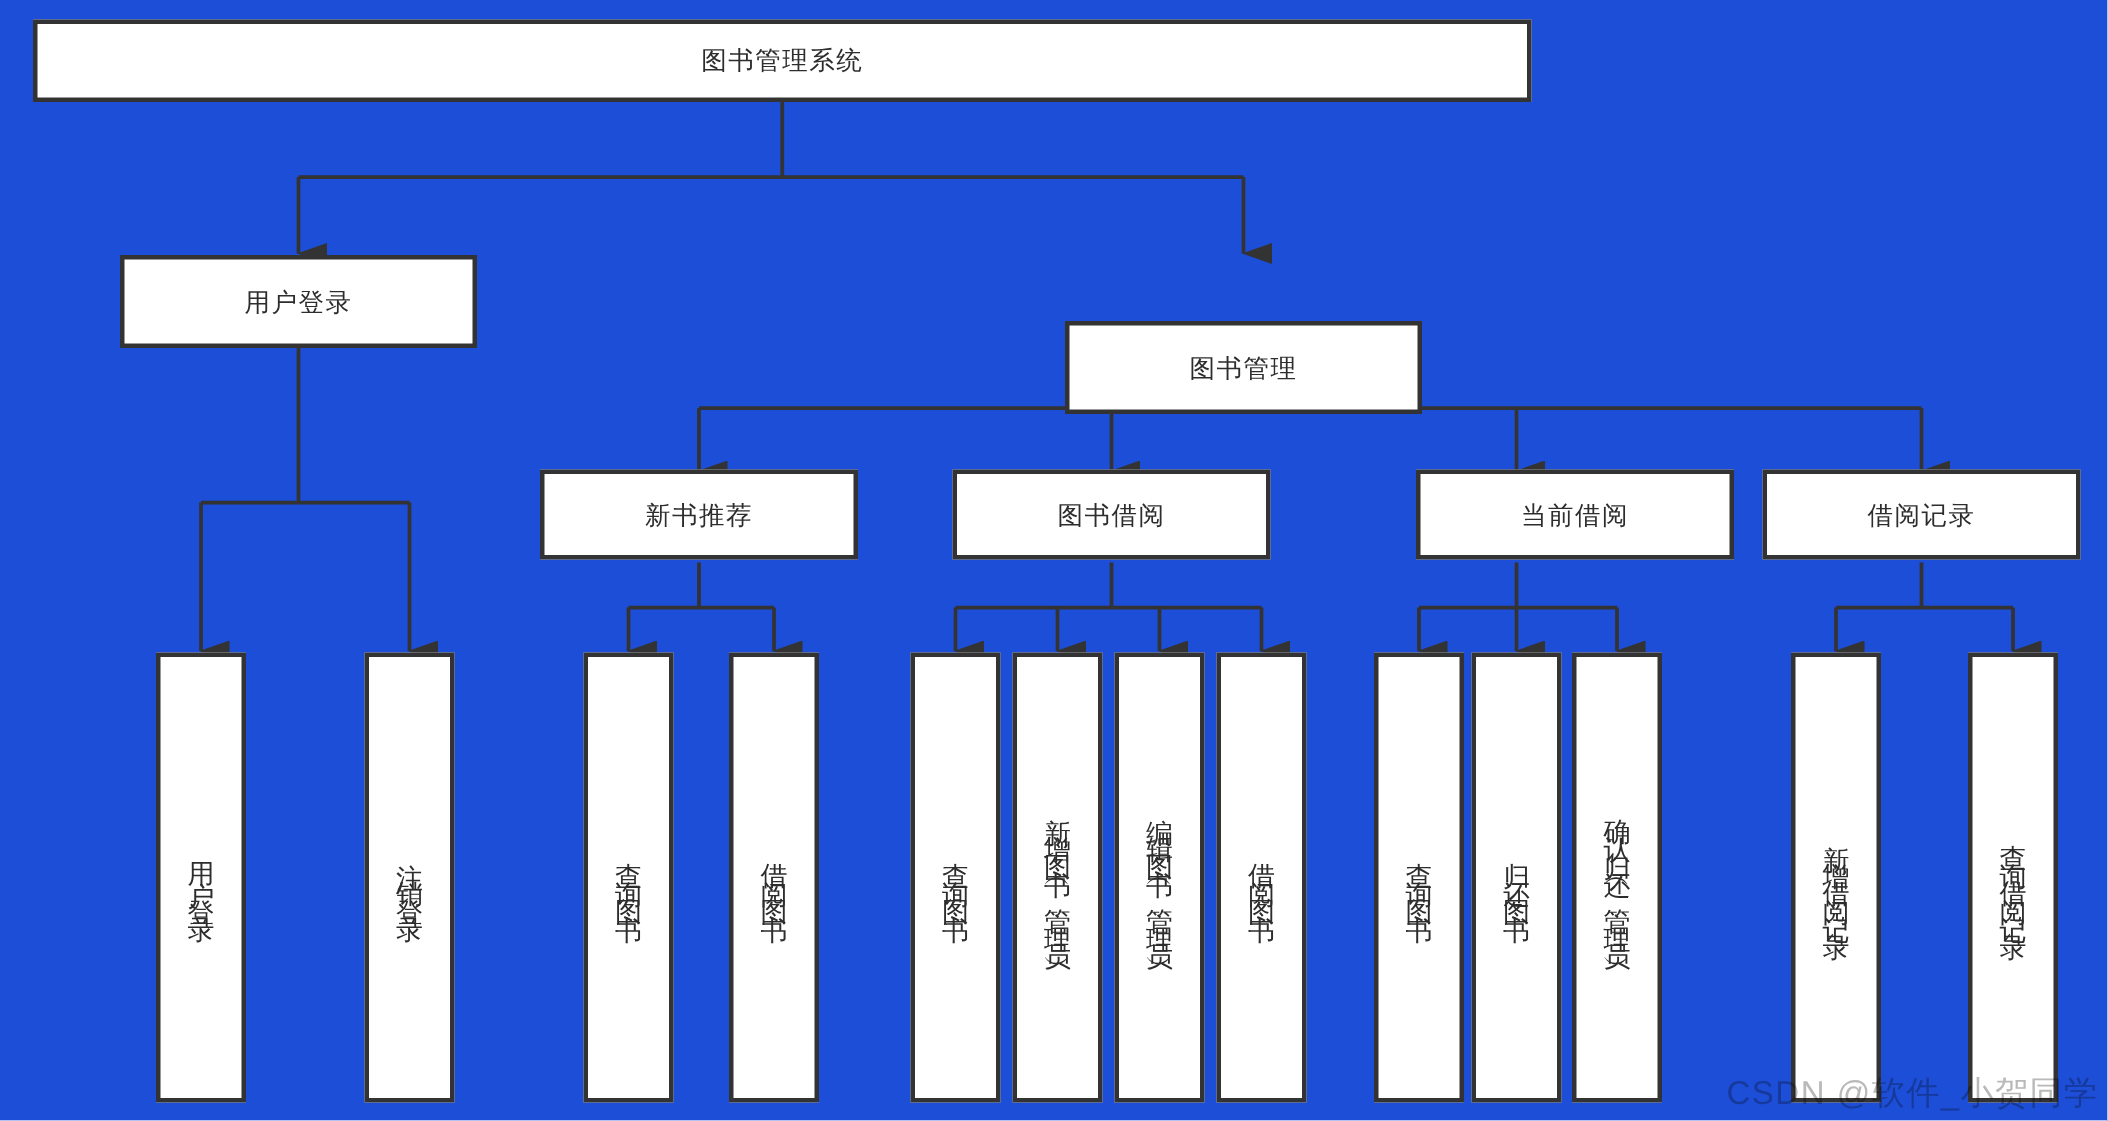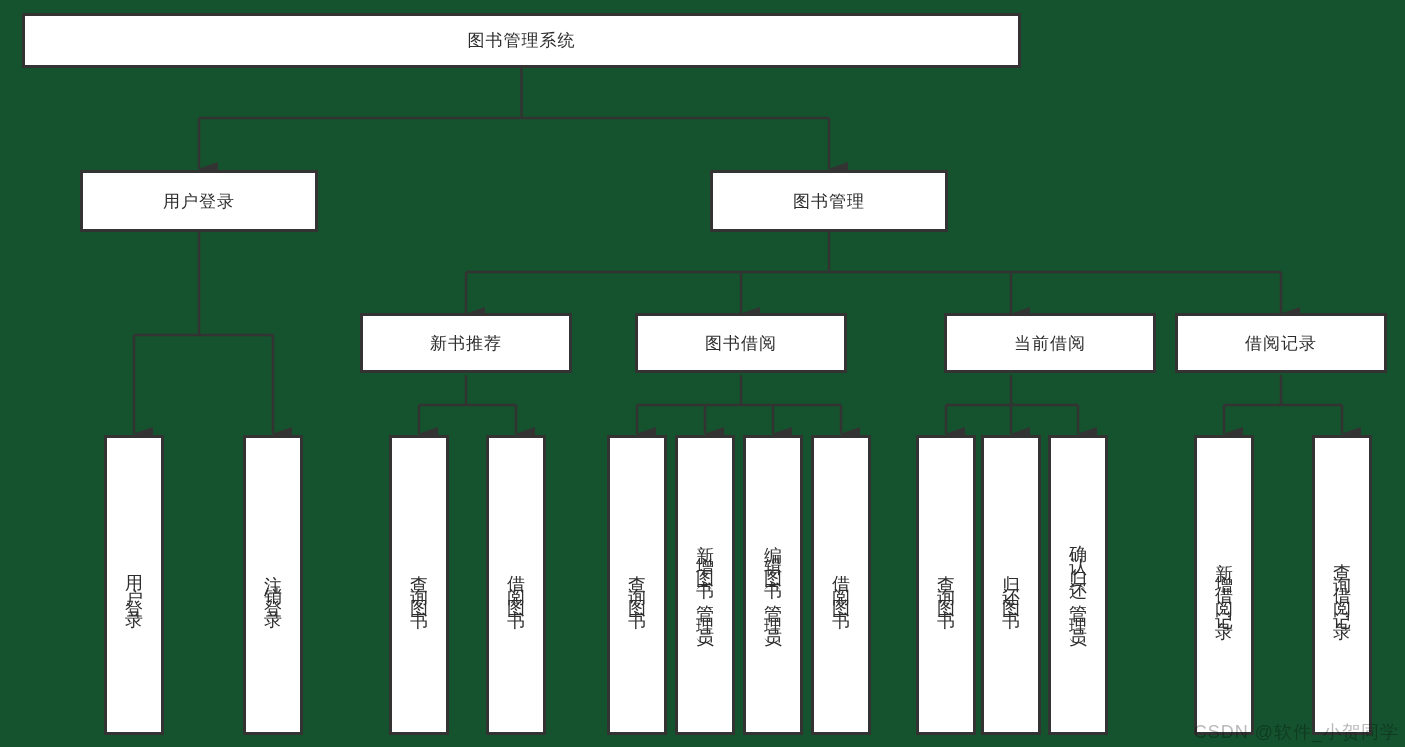--- a/index.html
+++ b/index.html
@@ -6,21 +6,21 @@
     --line:#333333;
     --text:#2d2d2d;
     --box-bg:#ffffff;
     --wm:#b9b9b9;
   }
   html,body{margin:0;padding:0;background:#ffffff;}
   body{font-family:"Liberation Sans","DejaVu Sans",sans-serif;}
   .canvas{
     position:relative;
     width:1405px;height:747px;
-    background:#14532d;
+    background:#1d4ed8;
     overflow:hidden;
   }
   svg.wires{position:absolute;left:0;top:0;z-index:1;}
   svg.wires .wire{stroke:var(--line);stroke-width:2.5;fill:none;}
   svg.wires .head{fill:var(--line);}
   .node{
     position:absolute;
     box-sizing:border-box;
     border:3px solid var(--line);
     background:var(--box-bg);
@@ -38,21 +38,21 @@
     text-orientation:mixed;
     font-size:18px;
     letter-spacing:12px;
     line-height:1;
     white-space:nowrap;
     color:var(--text);
   }
   .watermark{
     position:absolute;
     right:6px;bottom:3px;
-    font-size:18px;
+    font-size:22px;
     color:var(--wm);
     mix-blend-mode:multiply;
     z-index:3;
     letter-spacing:1px;
     text-align:center;
   }
 </style>
 </head>
 <body>
 
@@ -113,21 +113,21 @@
     </g>
   </svg>
 
   <div class="node hbox root">
     <span>图书管理系统</span>
   </div>
 
   <div class="node hbox lvl2" style="left:80px;">
     <span>用户登录</span>
   </div>
-  <div class="node hbox lvl2" style="left:710px;">
+  <div class="node hbox lvl2" style="left:710px;margin-top:44px;">
     <span>图书管理</span>
   </div>
 
   <div class="node hbox lvl3" style="left:360px;">
     <span>新书推荐</span>
   </div>
   <div class="node hbox lvl3" style="left:635px;justify-content:center;">
     <span>图书借阅</span>
   </div>
   <div class="node hbox lvl3" style="left:905px;margin-left:39px;">

